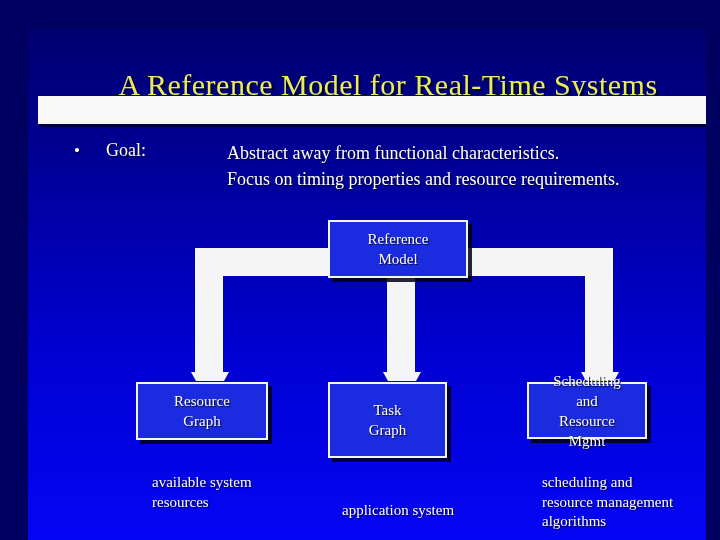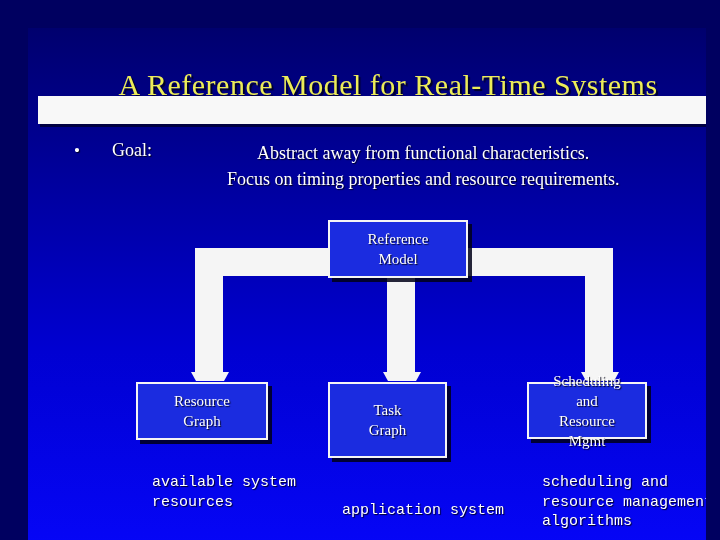--- a/index.html
+++ b/index.html
@@ -25,30 +25,29 @@
     box-shadow: 2px 3px 0 rgba(0,0,40,0.75);
   }
   .rule-top { left: 10px; top: 68px; width: 700px; }
   .rule-bottom { left: 12px; top: 514px; width: 698px; }
   .bullet-marker {
     position: absolute; left: 32px; top: 99px;
     color: #ffffff; font-size: 17px;
     text-shadow: 1px 1px 1px #000020;
   }
   .goal-label {
-    position: absolute; left: 70px; top: 98px;
+    position: absolute; left: 64px; top: 98px;
     color: #ffffff; font-size: 18px;
     text-shadow: 1px 1px 1px #000020;
   }
   .goal-text {
     position: absolute; left: 185px; top: 98px;
     color: #ffffff; font-size: 18px; line-height: 26px;
     white-space: pre-line;
     text-shadow: 1px 1px 1px #000020;
-    text-align: center;
   }
   .node {
     position: absolute;
     background: #1b2ce0;
     border: 2px solid #f5f5f5;
     box-shadow: 4px 4px 0 rgba(0,0,22,0.85);
     display: flex; align-items: center; justify-content: center;
     text-align: center;
     color: #ffffff; font-size: 15px; line-height: 20px;
     white-space: pre-line;
@@ -71,21 +70,20 @@
     border-top: 9px solid #f5f5f5;
   }
   .arrow-resource   { left: 163px; top: 344px; }
   .arrow-task       { left: 355px; top: 344px; }
   .arrow-scheduling { left: 553px; top: 344px; }
   .caption {
     position: absolute;
     color: #ffffff; font-size: 15px; line-height: 19.5px;
     white-space: pre-line;
     text-shadow: 1px 1px 1px rgba(0,0,20,0.9);
-    font-family: Liberation Mono, monospace;
   }
   .caption-resource   { left: 110px; top: 431px; }
   .caption-task       { left: 300px; top: 431px; margin-top: 28px; }
   .caption-scheduling { left: 500px; top: 431px; }
 </style>
 </head>
 <body>
 
 <div id="slide">
 

